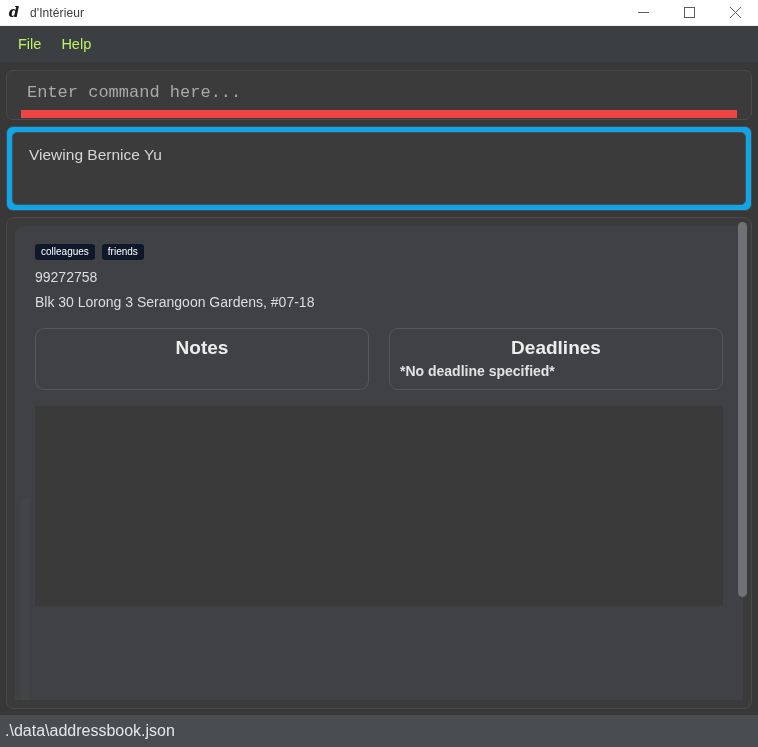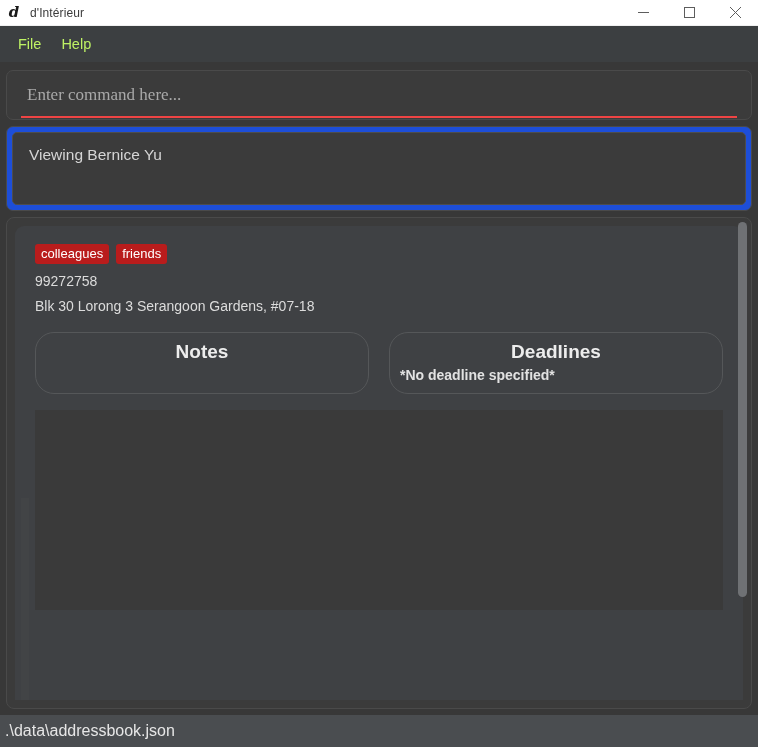--- a/index.html
+++ b/index.html
@@ -67,32 +67,32 @@
     border: 1px solid #4a4a4a;
     border-radius: 7px;
     margin: 2px 2px 6px 2px;
     padding: 9px 14px 0 14px;
     height: 50px; min-height: 50px;
   }
   .cmd-input {
     width: 100%; height: 38px;
     background: transparent;
     border: none;
-    border-bottom: 2px solid #ef4444;
+    border-bottom: 8px solid #ef4444;
     outline: none;
     color: #84cc16;
-    font-family: Liberation Serif, serif;
+    font-family: Liberation Mono, monospace;
     font-size: 17px;
     padding: 0 6px 6px 6px;
   }
   .cmd-input::placeholder { color: #a9a9a9; opacity: 1; }
 
   
   .result-region {
-    background: #1d4ed8;
+    background: #0ea5e9;
     border: 1px solid #4a4a4a;
     border-radius: 7px;
     margin: 0 2px 6px 2px;
     padding: 5px;
     height: 85px; min-height: 85px;
   }
   .result-box {
     width: 100%; height: 100%;
     background: #3b3b3b;
     border: 1px solid #4d4d4d;
@@ -135,41 +135,41 @@
     text-decoration: underline;
     text-underline-offset: 6px;
     text-decoration-thickness: 2px;
     letter-spacing: .3px;
   }
   .icon-flag { font-size: 23px; color: #2b2b2b; line-height: 1; }
   .icon-star { font-size: 21px; line-height: 1; }
 
   .tag-row { display: flex; gap: 7px; margin-bottom: 9px; }
   .tag {
-    background: #b91c1c;
+    background: #0f172a;
     color: #ffffff;
-    font-size: 13px;
+    font-size: 10px;
     padding: 2px 6px 3px 6px;
     border-radius: 3px;
   }
 
   .detail-line {
     color: #dcdcdc;
     font-size: 14px;
     margin-bottom: 9px;
   }
 
   .panels-row {
     display: flex; gap: 20px;
     margin-top: 18px; margin-bottom: 16px;
   }
   .panel {
     flex: 1;
     border: 1px solid #555759;
-    border-radius: 19px;
+    border-radius: 9px;
     min-height: 58px;
     padding: 8px 10px 10px 10px;
   }
   .panel-title {
     text-align: center;
     font-size: 19px; font-weight: bold;
     color: #ededed;
     margin-bottom: 4px;
   }
   .panel-text {

